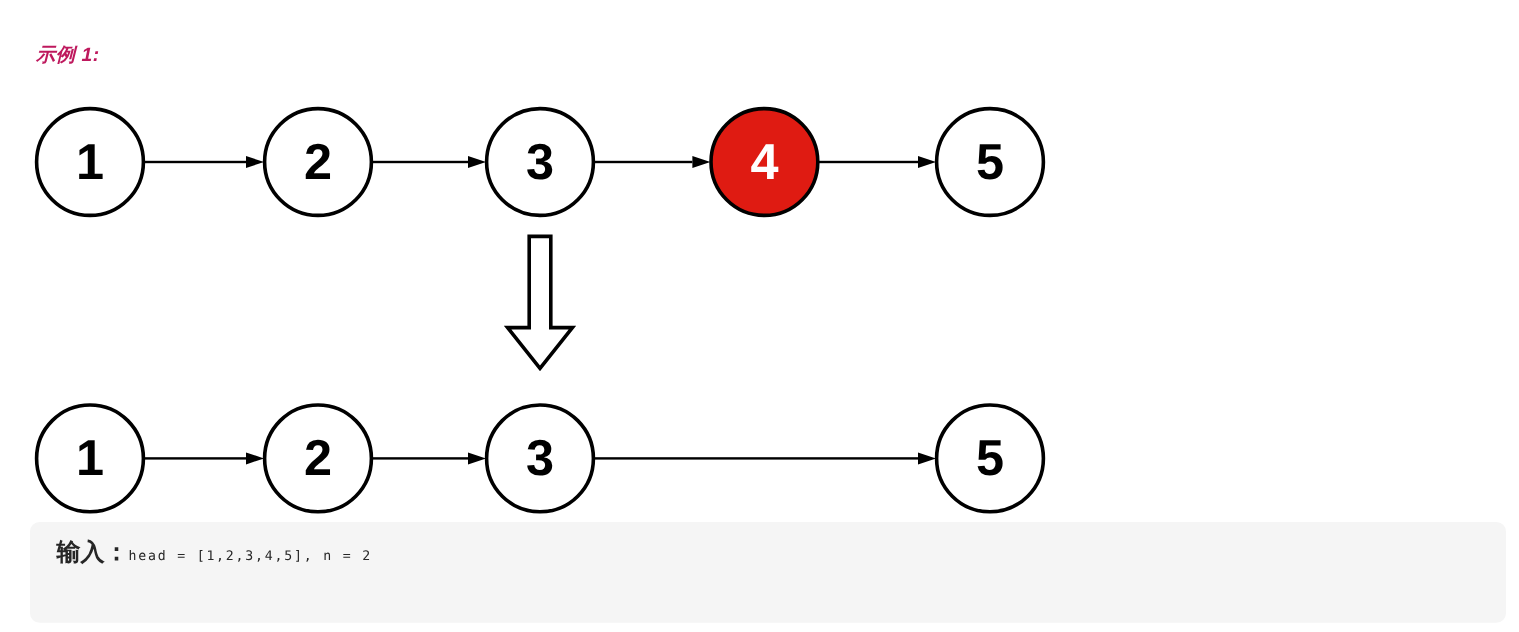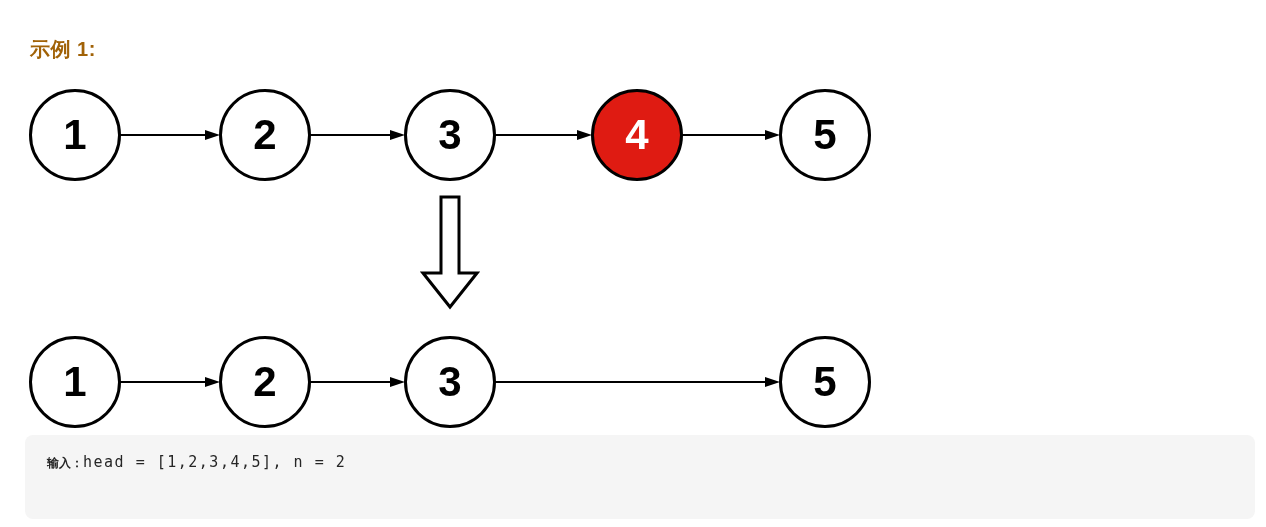--- a/index.html
+++ b/index.html
@@ -12,25 +12,26 @@
     position: relative;
     width: 1266px;
     height: 527px;
     background: #ffffff;
     overflow: hidden;
   }
   .example-label {
     position: absolute;
     left: 30px;
     top: 36px;
-    font-size: 20px;
+    font-size: 16px;
     font-weight: 700;
-    color: #a16207;
+    color: #be185d;
     letter-spacing: 0.5px;
     white-space: nowrap;
+    font-style: italic;
   }
   .diagram {
     position: absolute;
     left: 0;
     top: 0;
     width: 1266px;
     height: 435px;
   }
   .list-node {
     position: absolute;
@@ -90,25 +91,25 @@
   }
   .code-line {
     height: 31px;
     line-height: 31px;
     white-space: pre;
     font-size: 15px;
   }
   .io-label {
     font-family: "Liberation Serif", "DejaVu Serif", serif;
     font-weight: 700;
-    font-size: 12px;
+    font-size: 20px;
   }
   .io-code {
     font-family: "DejaVu Sans Mono", "Liberation Mono", monospace;
-    font-size: 15px;
+    font-size: 11px;
     letter-spacing: 1.5px;
   }
 </style>
 </head>
 <body>
 
 <div class="stage">
 
   <div class="example-label">示例 1:</div>
 

